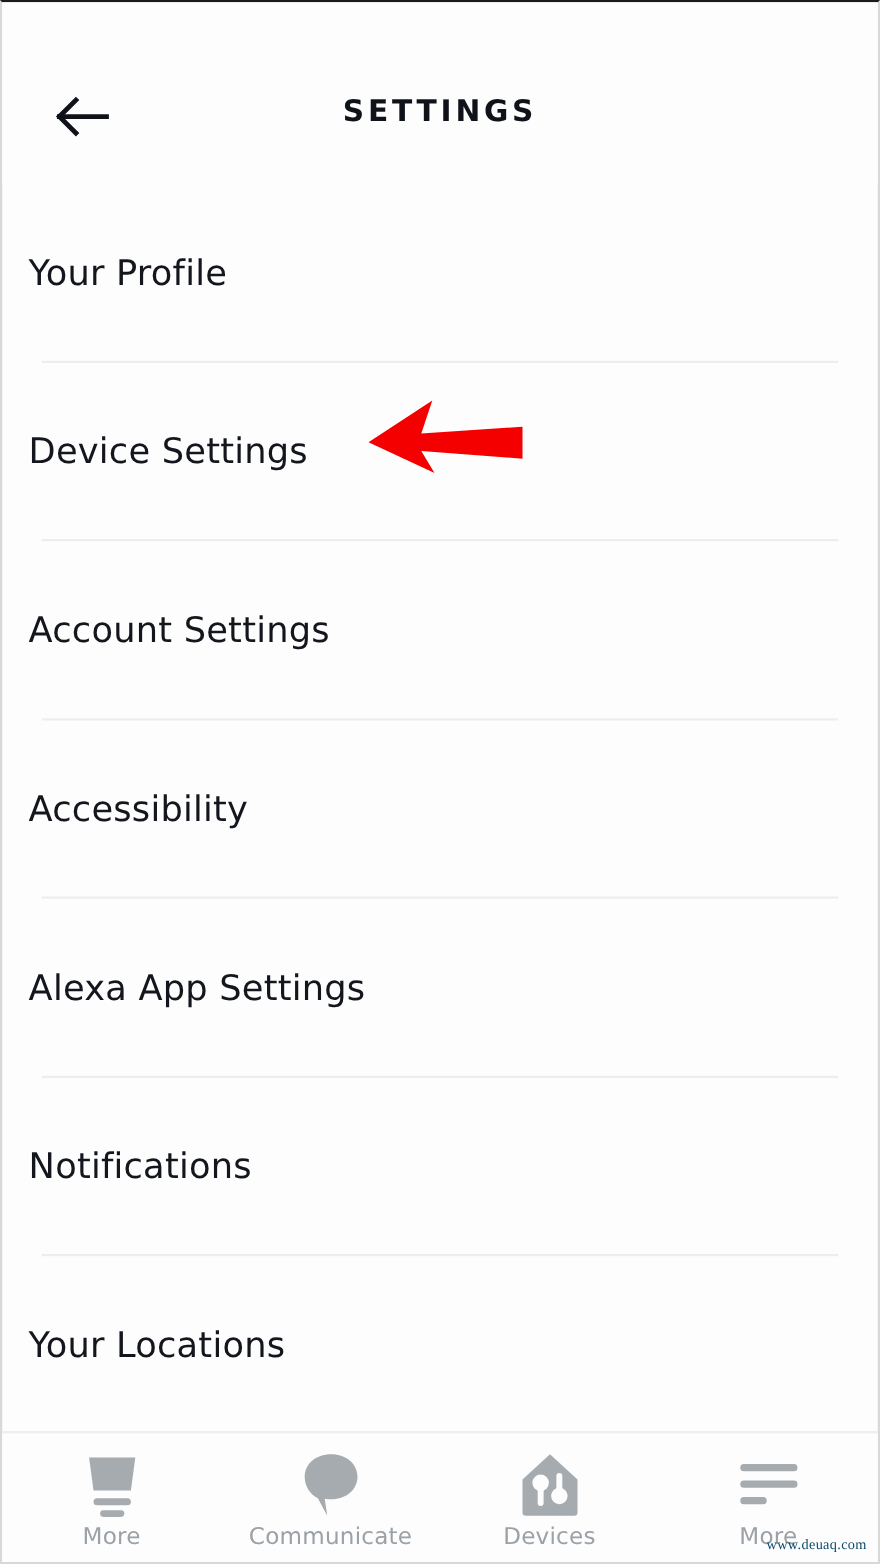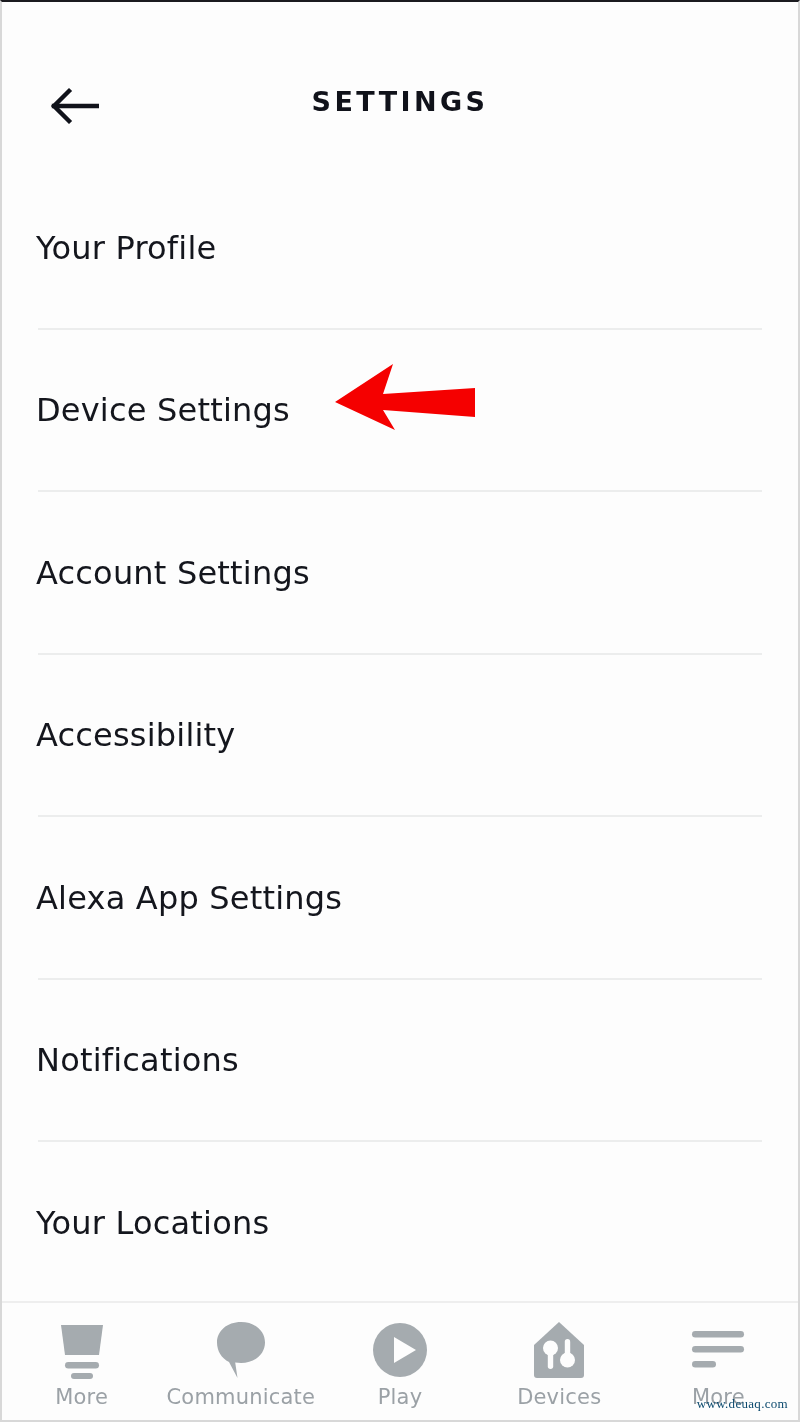--- a/index.html
+++ b/index.html
@@ -85,21 +85,21 @@
     align-items: center;
     cursor: pointer;
     background: transparent;
   }
 
   .list-item-label {
     font-size: 32px;
     font-weight: 400;
     color: #14161d;
     letter-spacing: 0.2px;
-    padding-left: 34px;
+    padding-left: 24px;
     line-height: 1.1;
     font-family: "DejaVu Sans", sans-serif;
   }
 
   .list-divider {
     position: absolute;
     left: 36px;
     right: 36px;
     bottom: 0;
     height: 2px;
@@ -250,29 +250,20 @@
       <span class="nav-icon">
         <svg width="52" height="60" viewBox="0 0 52 60" xmlns="http://www.w3.org/2000/svg" aria-hidden="true">
           <path d="M26 2 C40 2 50 11 50 22.5 C50 34 40 43 26 43
                    C24 43 22 42.8 20.2 42.5
                    L22.5 58 L14 42 C6.5 38.2 2 31 2 22.5 C2 11 12 2 26 2 Z" fill="#a5abaf"></path>
         </svg>
       </span>
       <span class="nav-label">Communicate</span>
     </div>
 
-    <div class="nav-item">
-      <span class="nav-icon">
-        <svg width="58" height="58" viewBox="0 0 58 58" xmlns="http://www.w3.org/2000/svg" aria-hidden="true">
-          <circle cx="29" cy="29" r="27" fill="#a5abaf"></circle>
-          <polygon points="23,16 45,29 23,42" fill="#fdfdfd"></polygon>
-        </svg>
-      </span>
-      <span class="nav-label">Play</span>
-    </div>
 
     <div class="nav-item">
       <span class="nav-icon">
         <svg width="54" height="58" viewBox="0 0 54 58" xmlns="http://www.w3.org/2000/svg" aria-hidden="true">
           <path d="M27 1 L52 24 L52 54 Q52 57 49 57 L5 57 Q2 57 2 54 L2 24 Z" fill="#a5abaf"></path>
           <circle cx="18.5" cy="27" r="7.5" fill="#fdfdfd"></circle>
           <rect x="15.8" y="27" width="5.4" height="21" rx="2.7" fill="#fdfdfd"></rect>
           <circle cx="35.5" cy="39" r="7.5" fill="#fdfdfd"></circle>
           <rect x="32.8" y="18" width="5.4" height="21" rx="2.7" fill="#fdfdfd"></rect>
         </svg>

